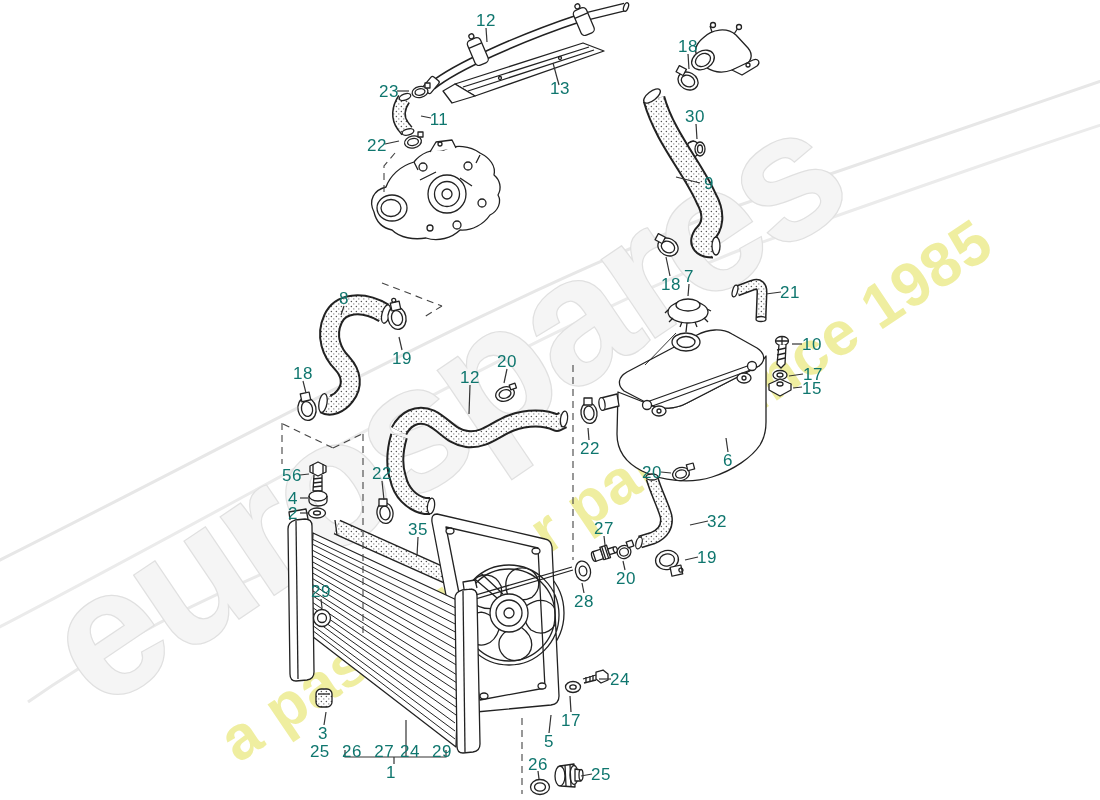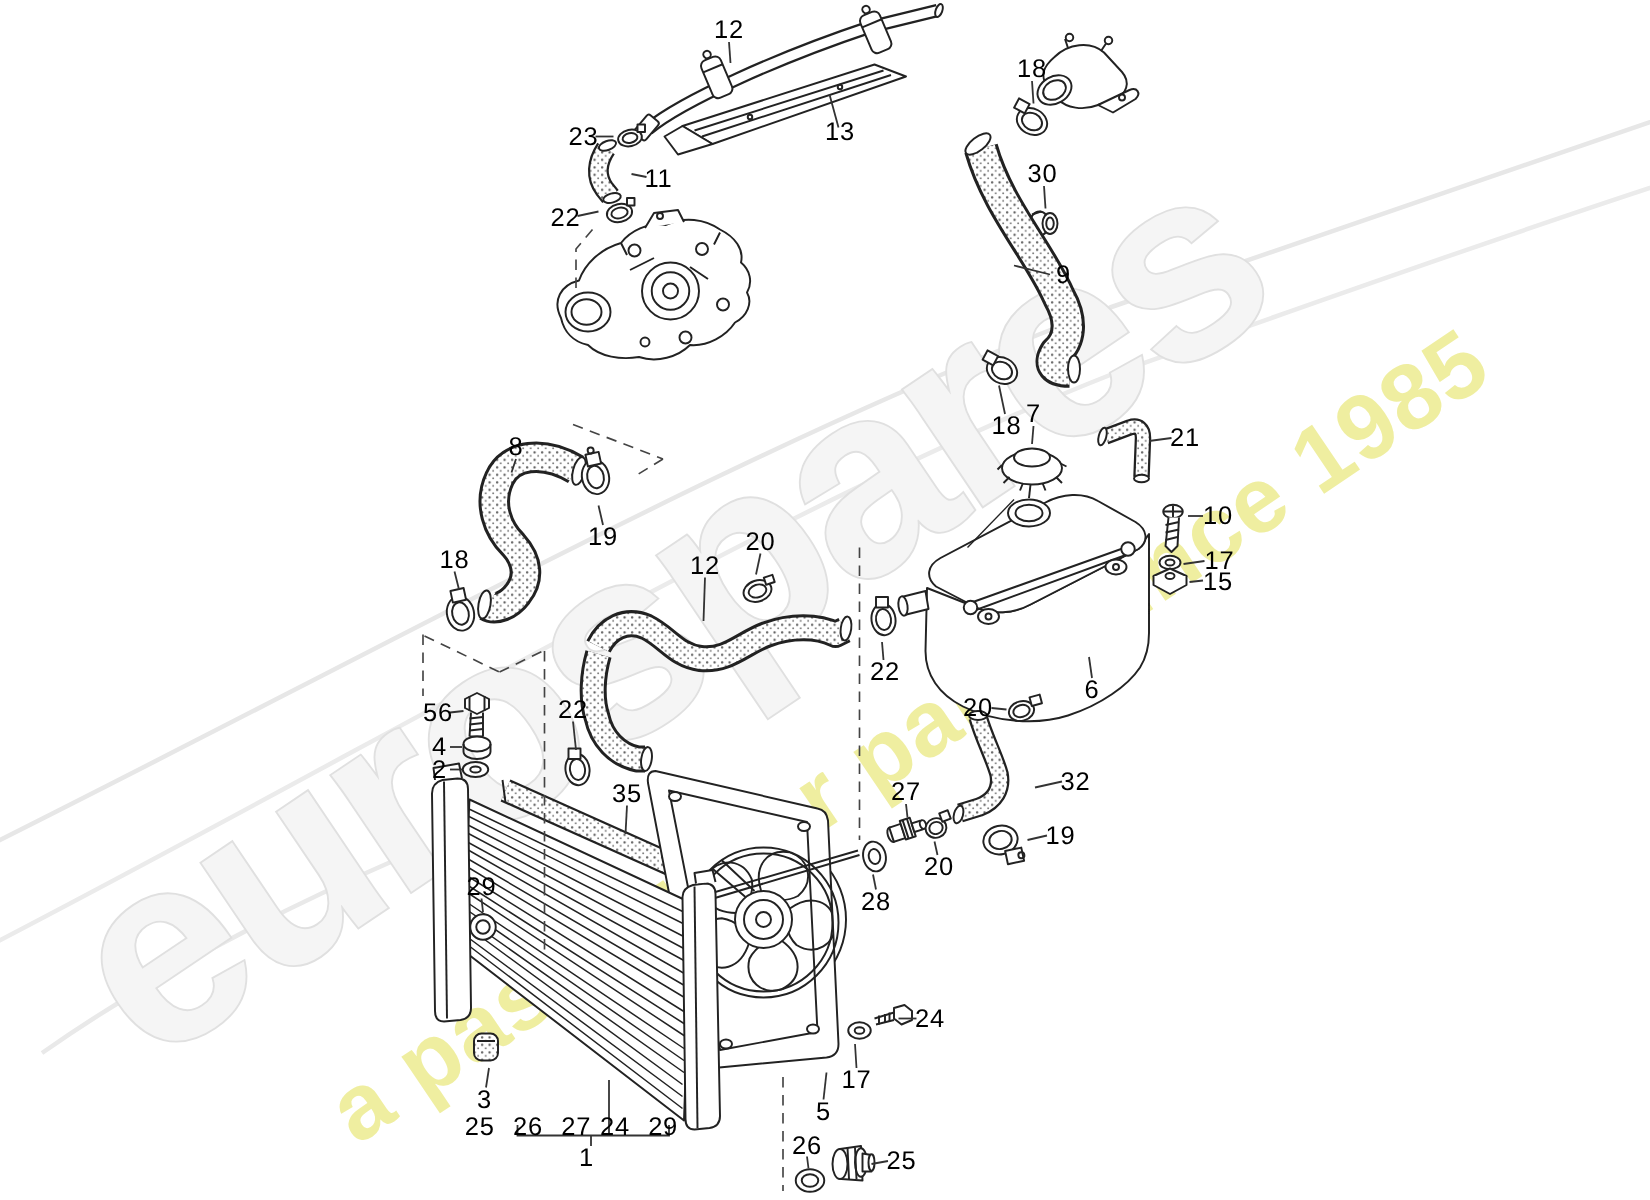--- a/index.html
+++ b/index.html
@@ -1,20 +1,20 @@
 <!DOCTYPE html>
 <html><head>
 <meta charset="utf-8">
 <style>
   html,body{margin:0;padding:0;background:#fff;}
   .stage{position:relative;width:1100px;height:800px;background:#ffffff;overflow:hidden;
          font-family:"Liberation Sans",sans-serif;}
   .stage svg{position:absolute;left:0;top:0;}
   .lbl{position:absolute;transform:translate(-50%,-50%);
-       font:17px/1 "Liberation Sans",sans-serif;color:#000000;
+       font:17px/1 "Liberation Sans",sans-serif;color:#0f766e;
        white-space:nowrap;letter-spacing:.5px;}
   .lbl-group{word-spacing:7px;}
 </style>
 </head>
 <body>
 
 <div class="stage">
 
 <svg width="1100" height="800" viewBox="0 0 1100 800">
   <defs>

